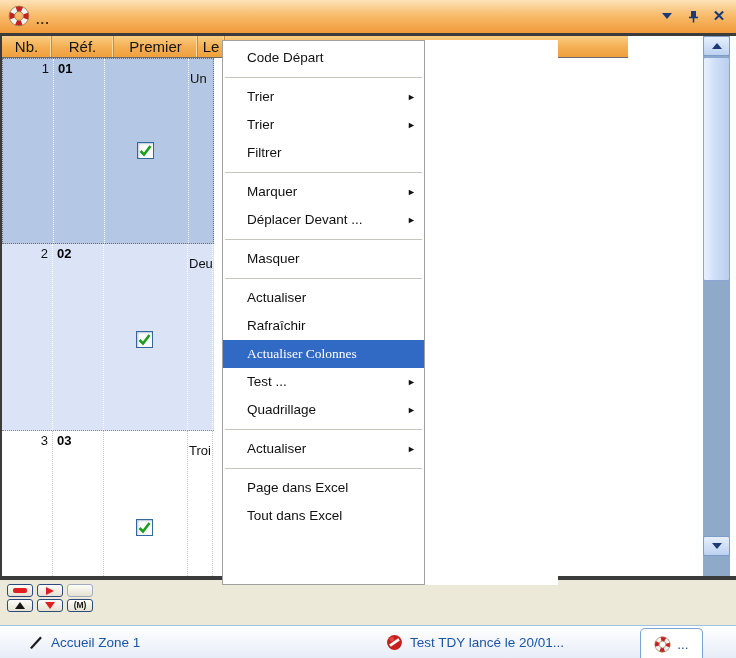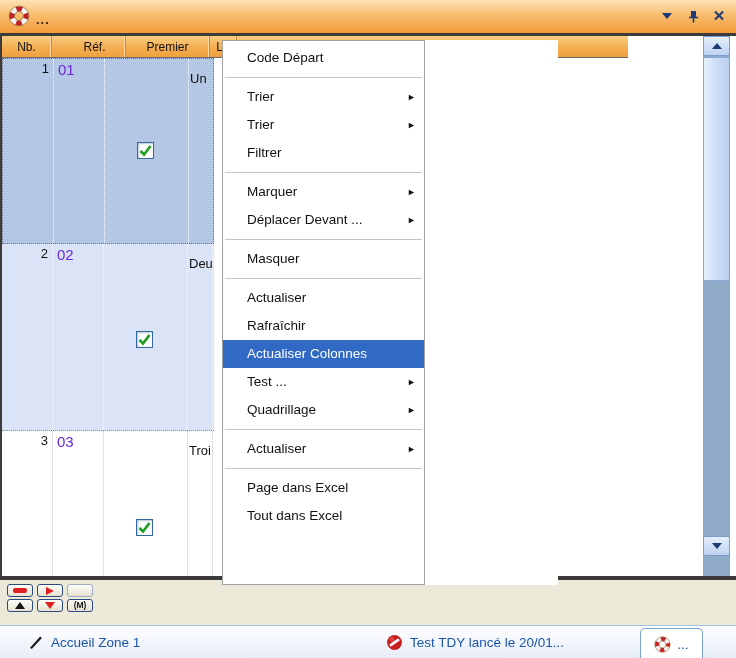--- a/index.html
+++ b/index.html
@@ -24,35 +24,35 @@
   .frame-bottom { position:absolute; left:0; top:576px; width:736px; height:4px; background:#3b3b3b; }
   
   .grid-body { position:absolute; left:2px; top:36px; width:729px; height:540px; background:#ffffff; }
   .grid-header {
     position:absolute; left:2px; top:36px; width:626px; height:22px;
     background:linear-gradient(#f9cd82 0%, #f4ae52 55%, #efa03e 100%);
     border-bottom:1px solid #6b6b6b; display:flex;
   }
   .hcell {
     height:100%; display:flex; align-items:center; justify-content:center;
-    font-size:12px; color:#151515; border-right:1px solid #cf8c38;
+    font-size:15px; color:#151515; border-right:1px solid #cf8c38;
     box-shadow:inset -1px 0 0 #fbd9a2; overflow:hidden; white-space:nowrap;text-align:center;
   }
-  .hcell.c1{width:50px;} .hcell.c2{width:62px;margin-left:12px;} .hcell.c3{width:84px;} .hcell.c4{width:27px;}
+  .hcell.c1{width:50px;} .hcell.c2{width:62px;} .hcell.c3{width:84px;} .hcell.c4{width:27px;}
   .hcell.filler{flex:1; border-right:none; box-shadow:none;}
   .rows { position:absolute; left:2px; top:58px; width:212px; }
   .row { position:relative; width:212px; overflow:hidden; }
   .row1 { height:186px; background:#b4c8e6; border:1px dotted #6f6f6f; }
   .row2 { height:187px; background:#dbe4f6; border-bottom:1px dotted #8d8d8d; }
   .row3 { height:145px; background:#ffffff; }
   .vsep { position:absolute; top:0; bottom:0; width:0; border-left:1px dotted rgba(255,255,255,.95); }
   .row3 .vsep { border-left:1px dotted #c6c6c6; }
   .vsep.v1{left:50px;} .vsep.v2{left:101px;} .vsep.v3{left:185px;} .vsep.v4{left:210px;}
   .cell-nb { position:absolute; left:0; top:2px; width:46px; text-align:right; font-size:13px; color:#111; }
-  .cell-ref { position:absolute; left:55px; top:2px; font-size:15px; color:#6d28d9; }
+  .cell-ref { position:absolute; left:55px; top:2px; font-size:13px; color:#000000;font-weight:bold; }
   .cell-val { position:absolute; left:187px; top:12px; width:26px; font-size:13px; color:#111; white-space:nowrap; overflow:hidden; }
   .checkbox {
     position:absolute; left:134px; width:17px; height:17px; background:#fdfdfd;
     border:1px solid #33689c; box-shadow:inset 1px 1px 2px rgba(60,90,140,.35);
     display:flex; align-items:center; justify-content:center;
   }
   
   .scrollbar { position:absolute; left:703px; top:36px; width:27px; height:540px; background:#8fa9c9; }
   .sb-btn {
     position:absolute; left:0; width:27px; height:20px;
@@ -70,21 +70,21 @@
   .sb-track-lower { position:absolute; left:0; top:245px; width:27px; height:275px; background:#8fa9c9; }
   .sb-gap { position:absolute; left:730px; top:36px; width:6px; height:540px; background:#ffffff; }
   
   .menu-surface { position:absolute; left:222px; top:40px; width:336px; height:545px; background:#ffffff; z-index:30; }
   .menu { position:absolute; left:0; top:0; width:203px; height:545px; background:#ffffff; border:1px solid #a0a0a0; padding-top:3px; }
   .mi {
     position:relative; height:28px; line-height:28px; padding-left:24px;
     font-size:13.5px; color:#111; white-space:nowrap; cursor:default;
   }
   .mi .sub-arrow { position:absolute; right:8px; top:0; font-size:9px; color:#111; }
-  .mi.hl { background:#316ac5; color:#fff; }
+  .mi.hl { background:#316ac5; color:#fff;font-family:Liberation Serif, serif; }
   .menu-sep { height:1px; background:#c8c5bb; margin:5px 2px; }
   
   .toolbar { position:absolute; left:0; top:580px; width:736px; height:45px; background:#ece9d8; }
   .nav-btn {
     position:absolute; width:26px; height:13px; border:1px solid #2c4a7c; border-radius:3px;
     background:linear-gradient(#fdfdf8,#e6e2d2); display:flex; align-items:center; justify-content:center;
   }
   .nav-btn.dim { border-color:#9fab c0; border-color:#9fabc0; }
   .glyph-redbar { width:14px; height:5px; background:#e02020; border-radius:2px; }
   .glyph-redright { width:0; height:0; border-top:4px solid transparent; border-bottom:4px solid transparent; border-left:8px solid #e02020; }

